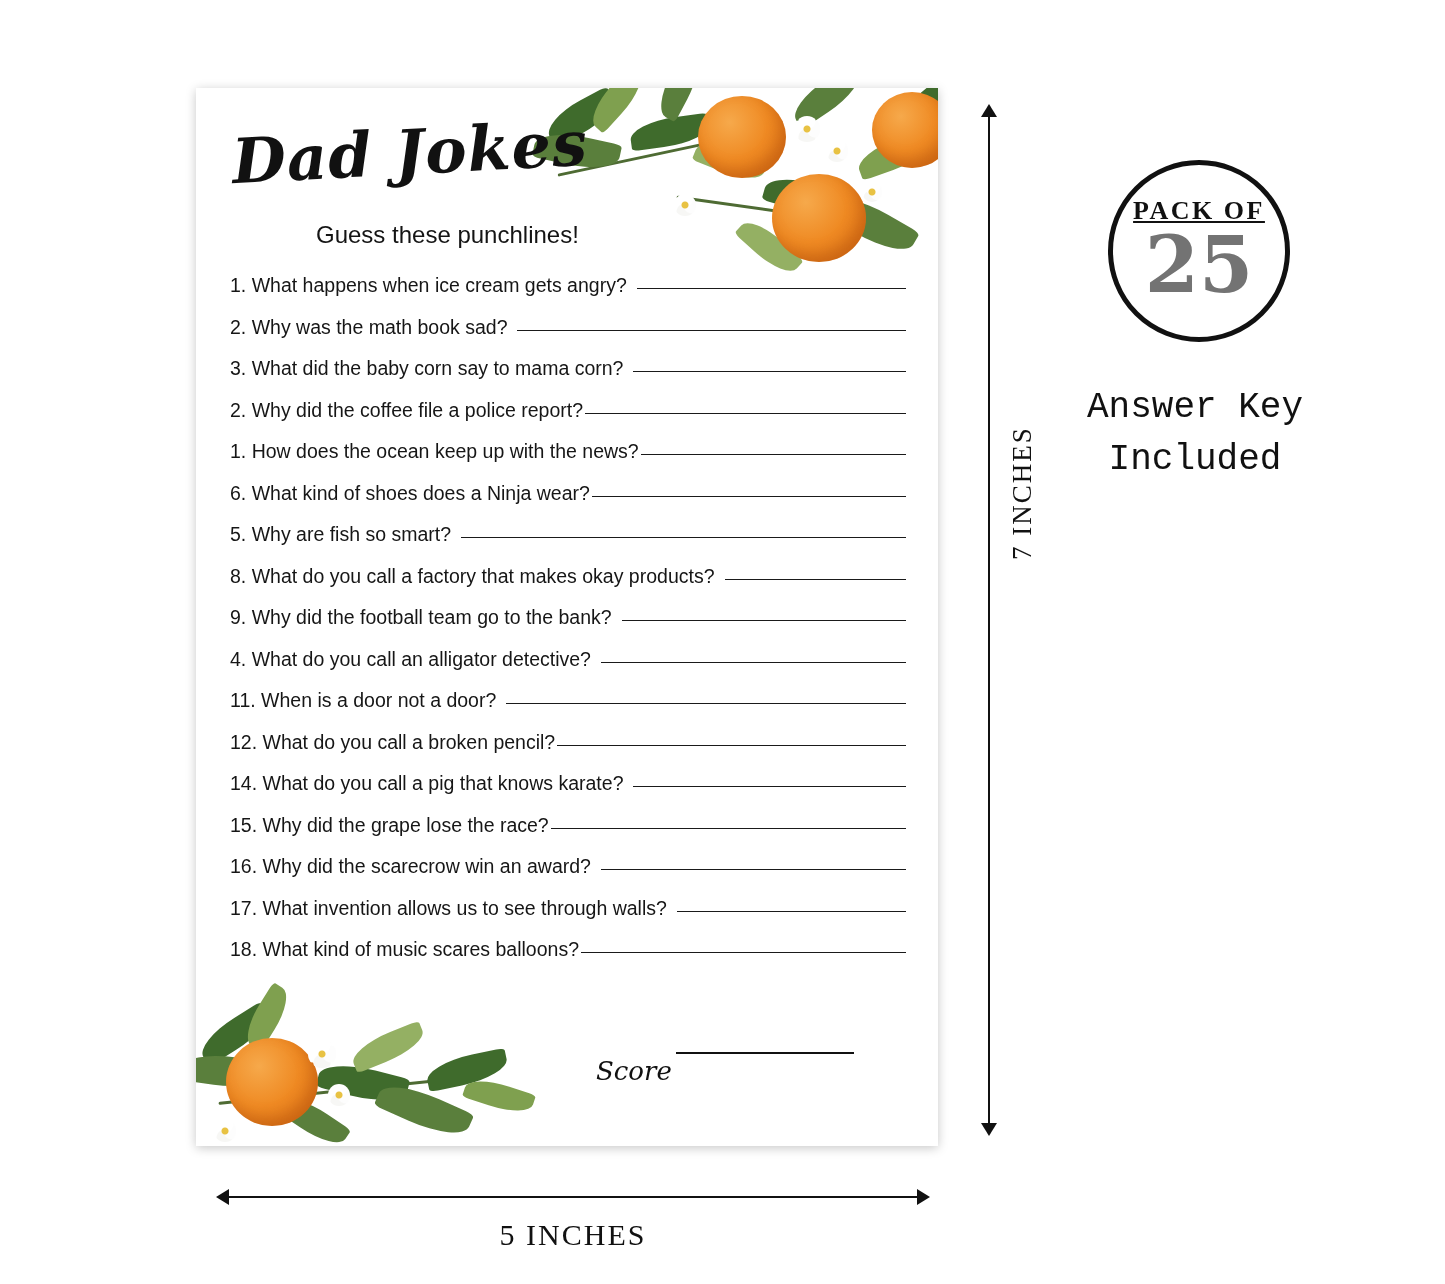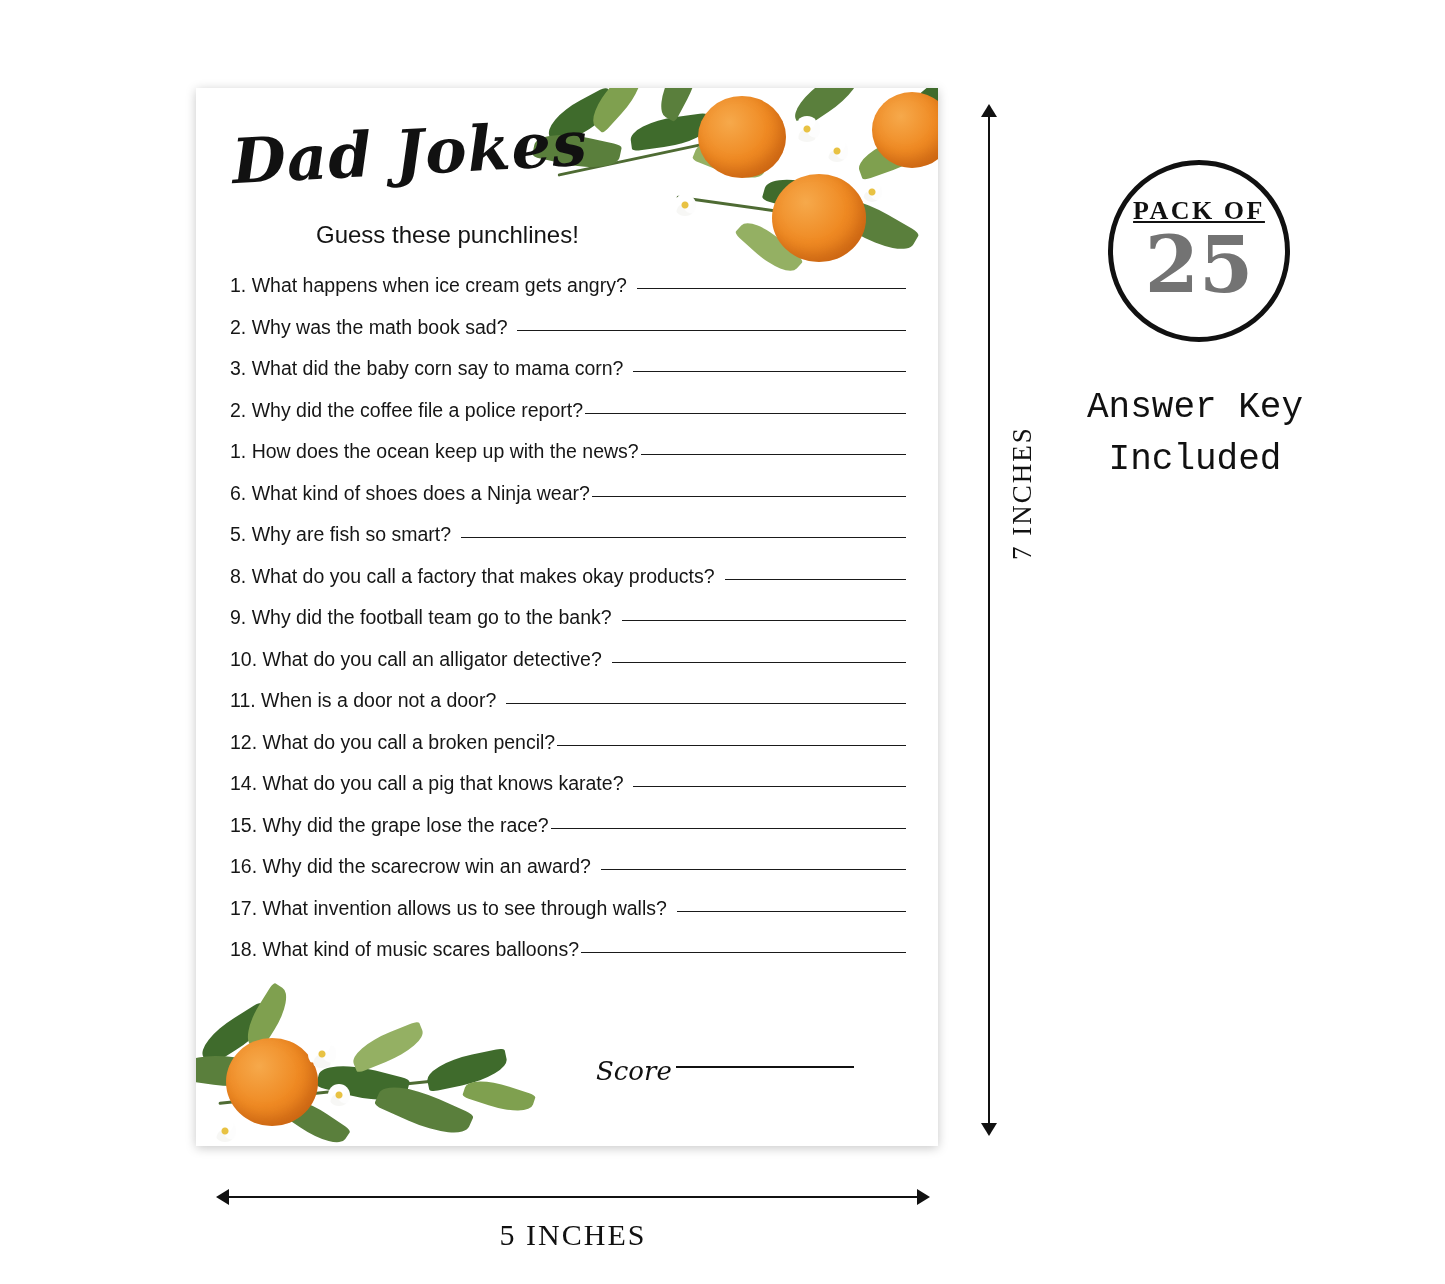--- a/index.html
+++ b/index.html
@@ -88,21 +88,21 @@
   .q-line.gap {
     margin-left: 10px;
   }
 
   
   .score-wrap {
     position: absolute;
     left: 400px;
     top: 968px;
     display: flex;
-    align-items: center;
+    align-items: flex-start;
   }
   .score-label {
     font-family: "DejaVu Serif", serif;
     font-style: italic;
     font-size: 26px;
     color: #111;
   }
   .score-line {
     width: 178px;
     border-bottom: 2px solid #111;
@@ -333,21 +333,21 @@
         </div>
       <div class="q-row">
           <span class="q-text">8. What do you call a factory that makes okay products?</span>
           <span class="q-line gap"></span>
         </div>
       <div class="q-row">
           <span class="q-text">9. Why did the football team go to the bank?</span>
           <span class="q-line gap"></span>
         </div>
       <div class="q-row">
-          <span class="q-text">10. What do you call an alligator detective?</span>
+          <span class="q-text">4. What do you call an alligator detective?</span>
           <span class="q-line gap"></span>
         </div>
       <div class="q-row">
           <span class="q-text">11. When is a door not a door?</span>
           <span class="q-line gap"></span>
         </div>
       <div class="q-row">
           <span class="q-text">12. What do you call a broken pencil?</span>
           <span class="q-line"></span>
         </div>

